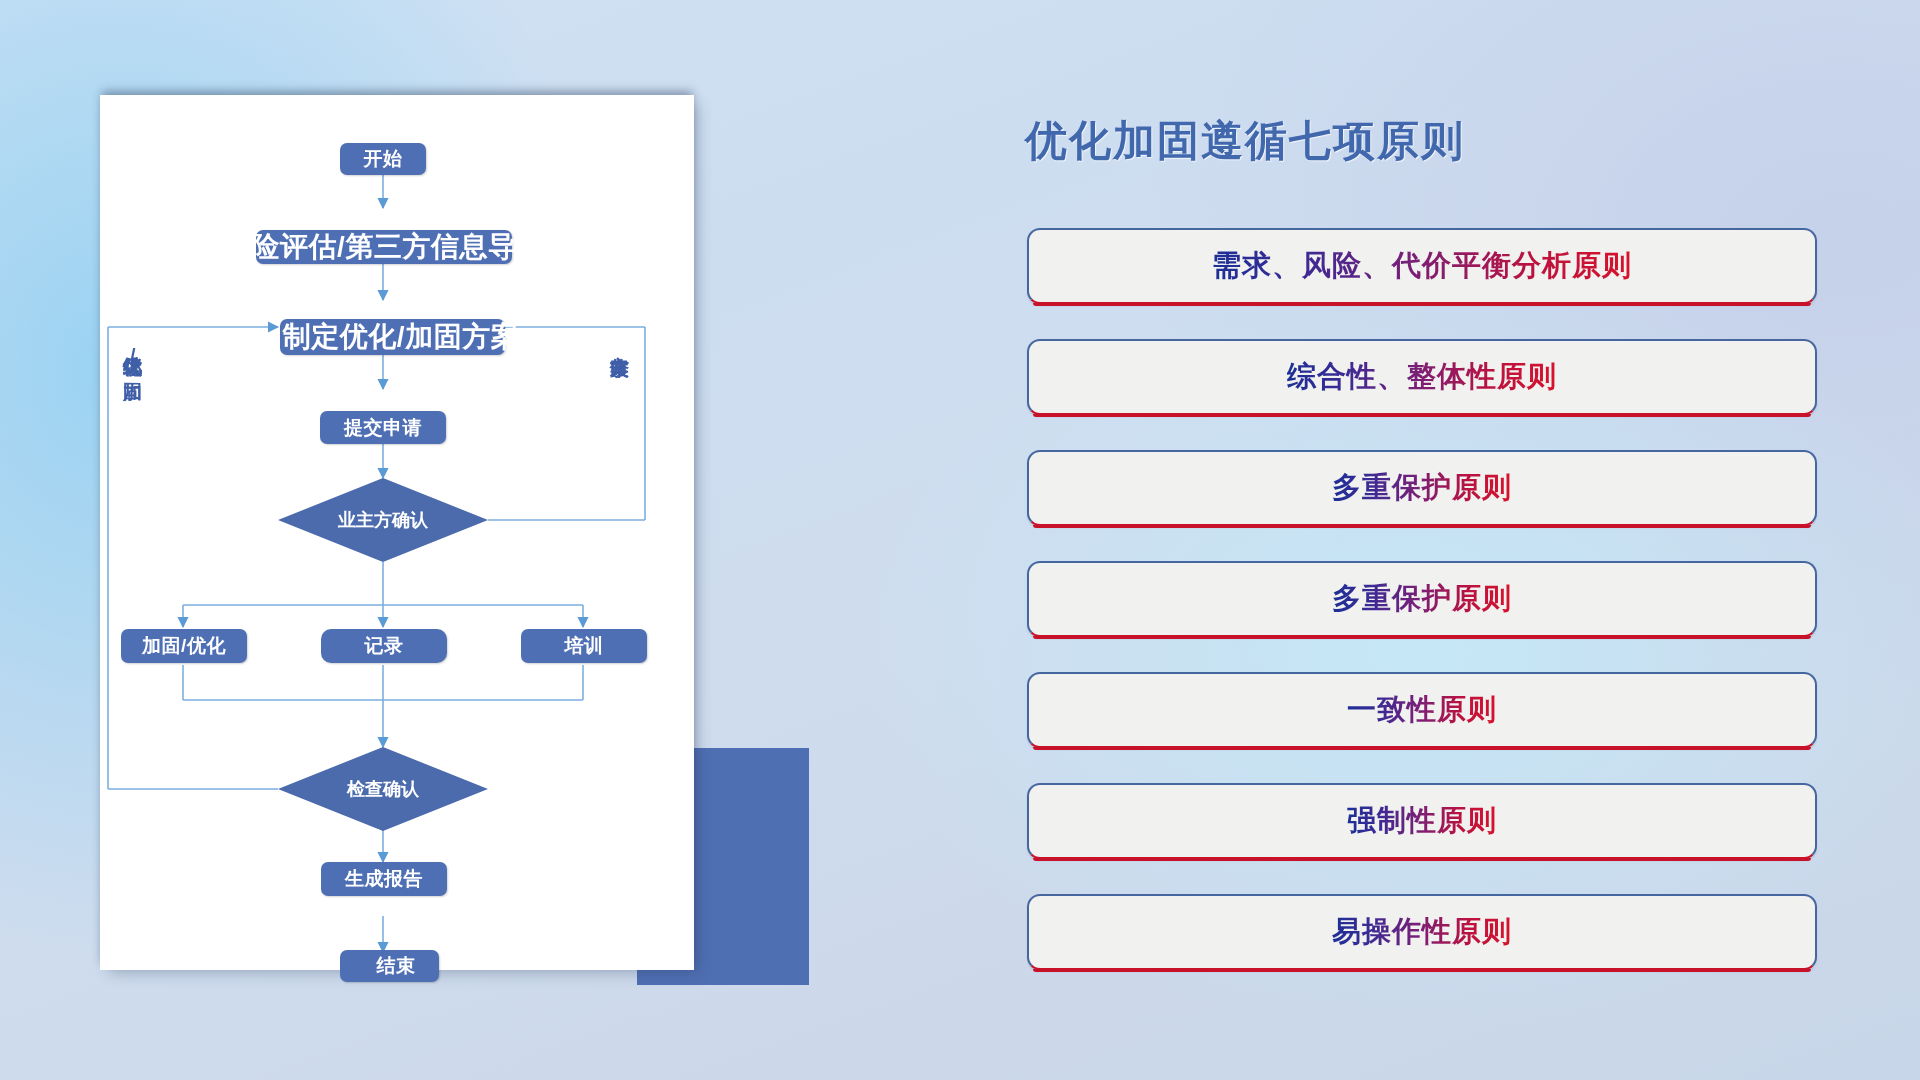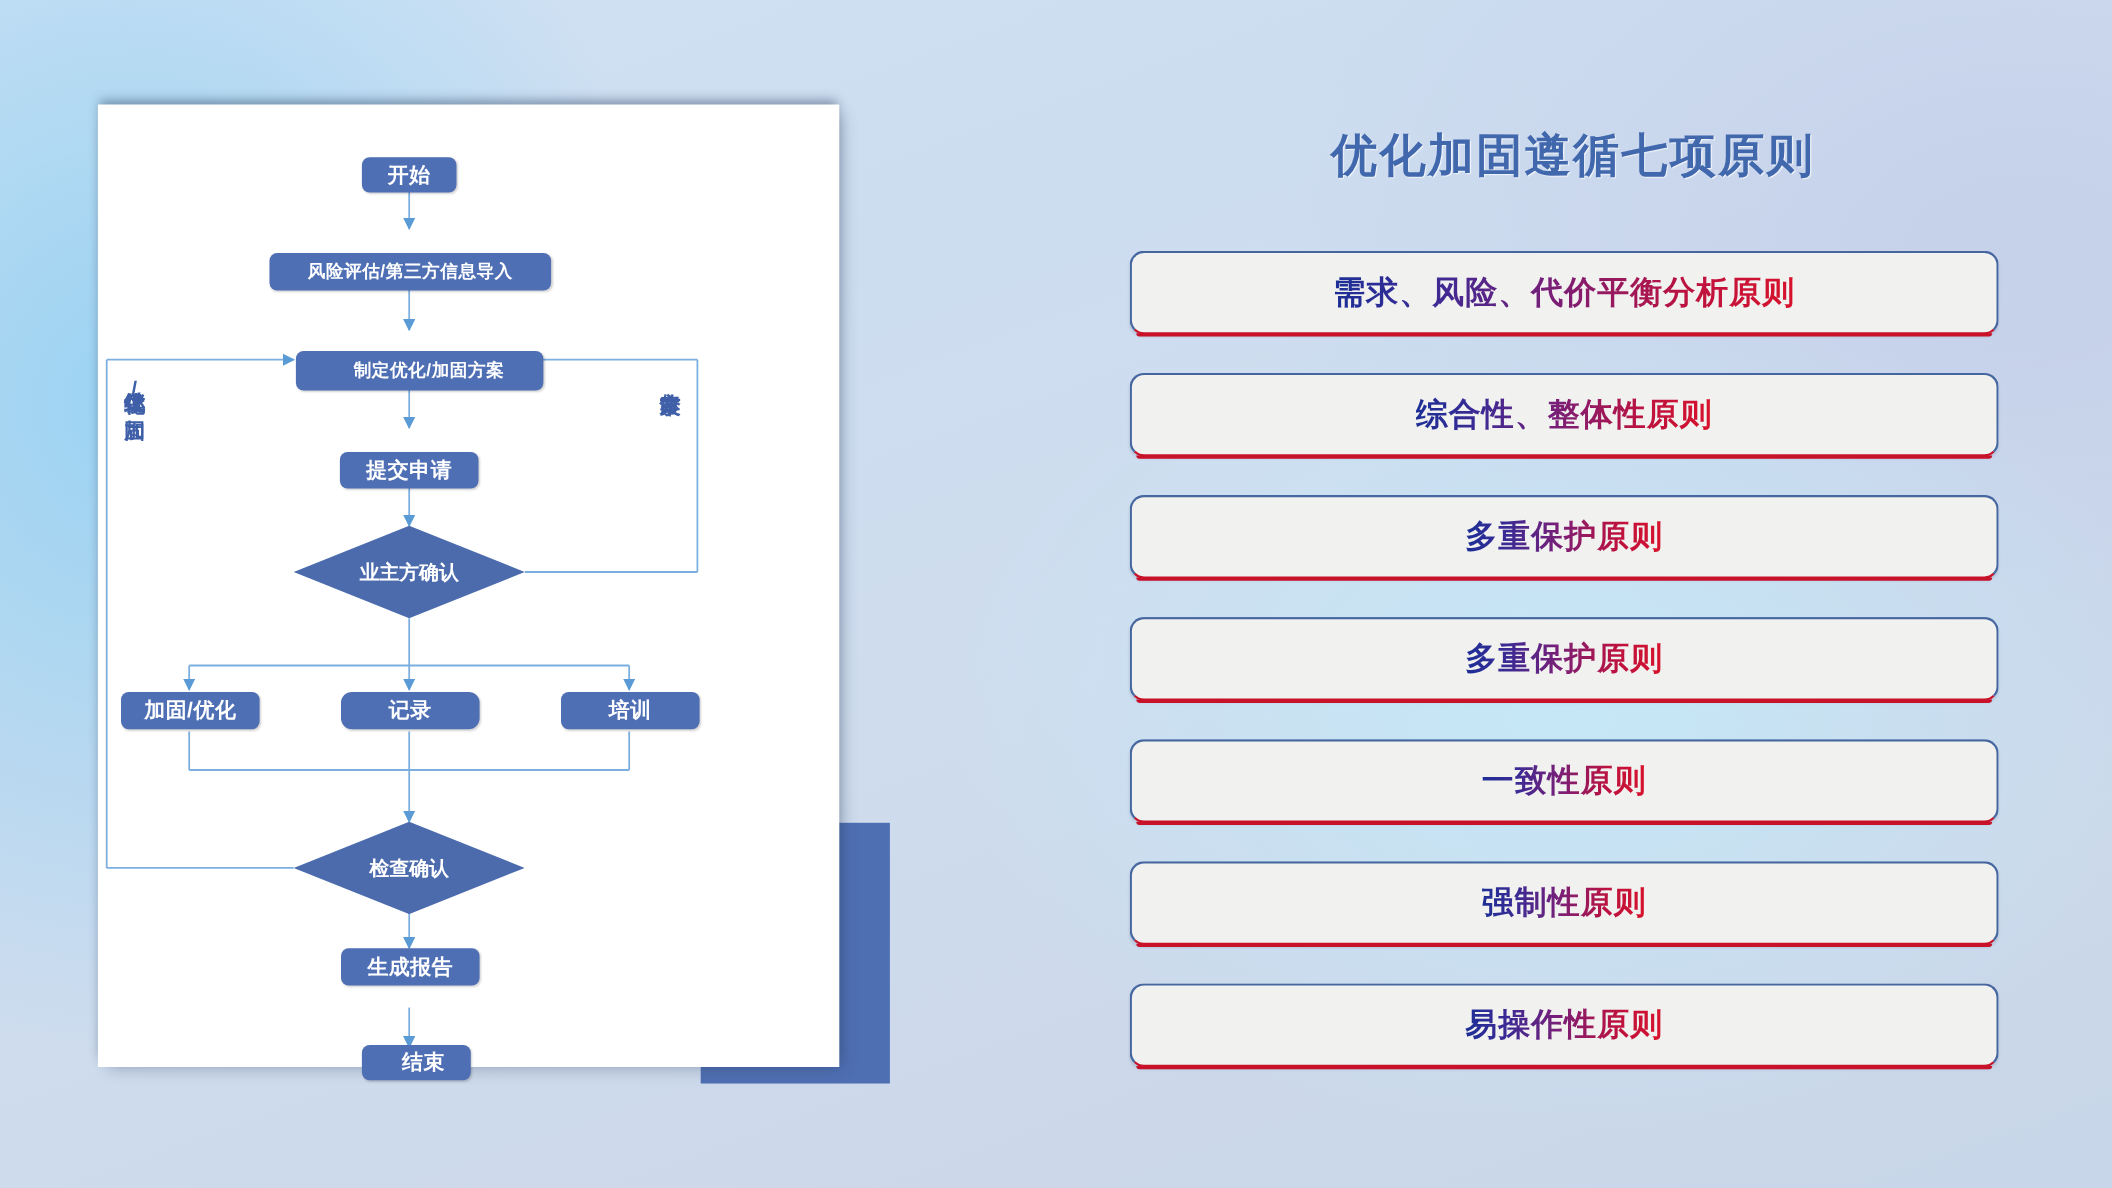--- a/index.html
+++ b/index.html
@@ -29,23 +29,23 @@
     position: absolute;
     left: 637px;
     top: 748px;
     width: 172px;
     height: 237px;
     background: #4f6fb3;
   }
 
   #flow-card {
     position: absolute;
-    left: 89px;
+    left: 100px;
     top: 95px;
-    width: 674px;
+    width: 594px;
     height: 875px;
     background: #ffffff;
     box-shadow: 0 -6px 9px -2px rgba(40,60,90,0.42),
                 6px 6px 14px -3px rgba(40,60,90,0.30);
   }
 
   #flow-svg {
     position: absolute;
     left: 0;
     top: 0;
@@ -62,21 +62,21 @@
     display: flex;
     align-items: center;
     justify-content: center;
     font-weight: bold;
     letter-spacing: 0.5px;
     white-space: nowrap;
     box-shadow: 1px 1px 2px rgba(0,0,0,0.18);
     z-index: 4;
   }
   .node-sm { font-size: 19px; }
-  .node-md { font-size: 16px; }
+  .node-md { font-size: 28px; }
 
   
   .diamond {
     position: absolute;
     z-index: 4;
   }
   .diamond .dshape {
     position: absolute;
     left: 0; top: 0;
     width: 100%; height: 100%;
@@ -116,21 +116,20 @@
     top: 95px;
     width: 810px;
     height: 900px;
   }
 
   #panel-title {
     position: absolute;
     left: 0;
     top: 18px;
     width: 810px;
-    text-align: center;
     font-size: 42px;
     font-weight: bold;
     color: #4168ad;
     letter-spacing: 2px;
     text-shadow: 1px 1px 1px rgba(255,255,255,0.75);
   }
 
   #principle-list {
     position: absolute;
     left: 2px;

